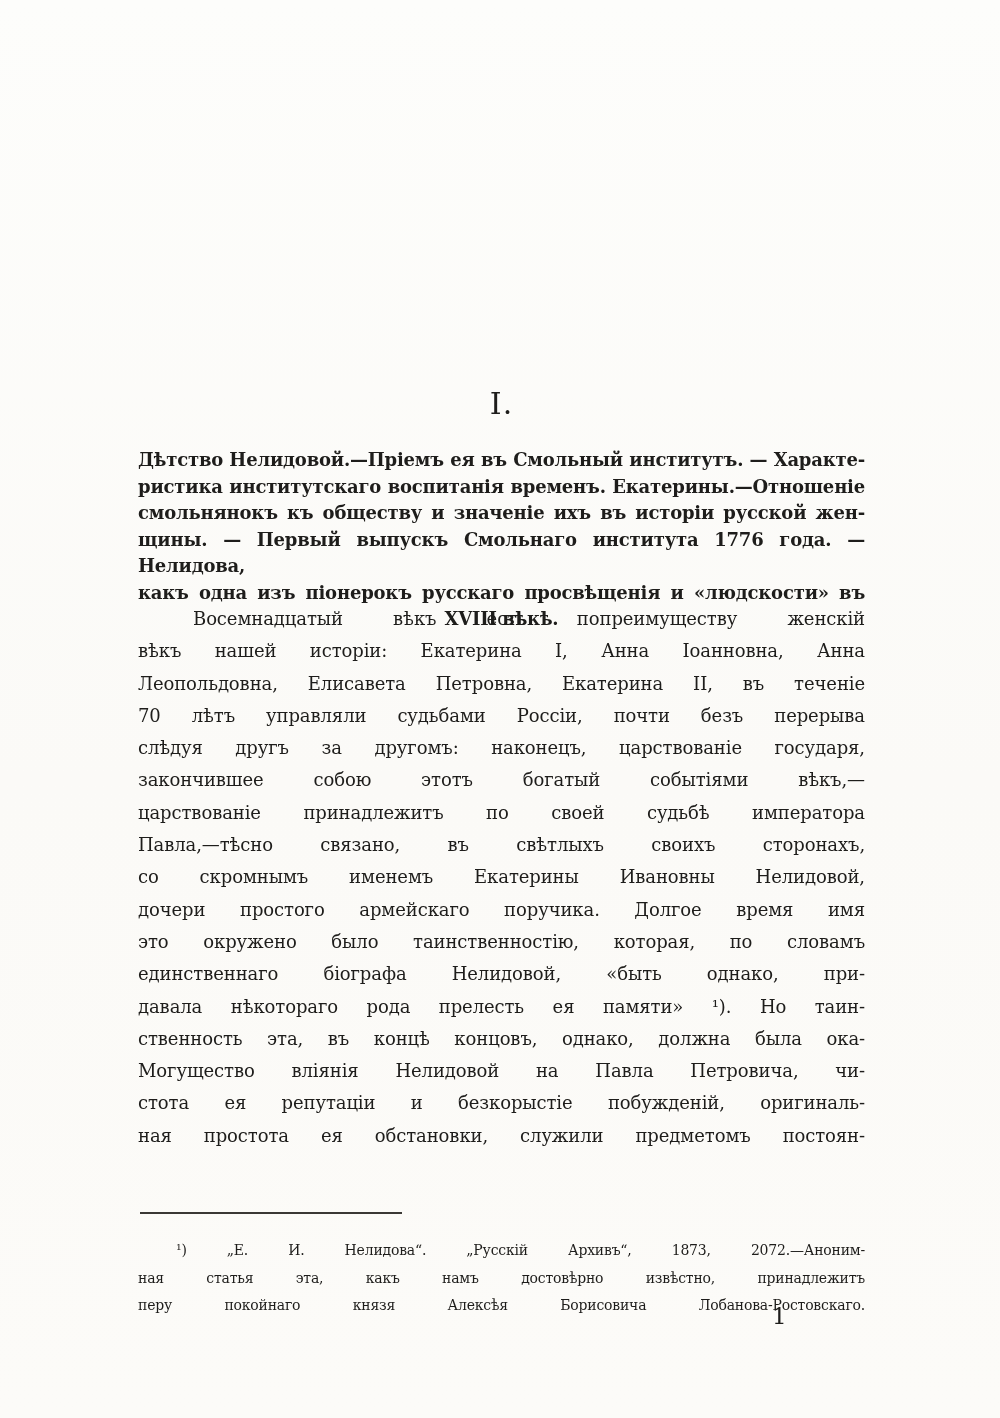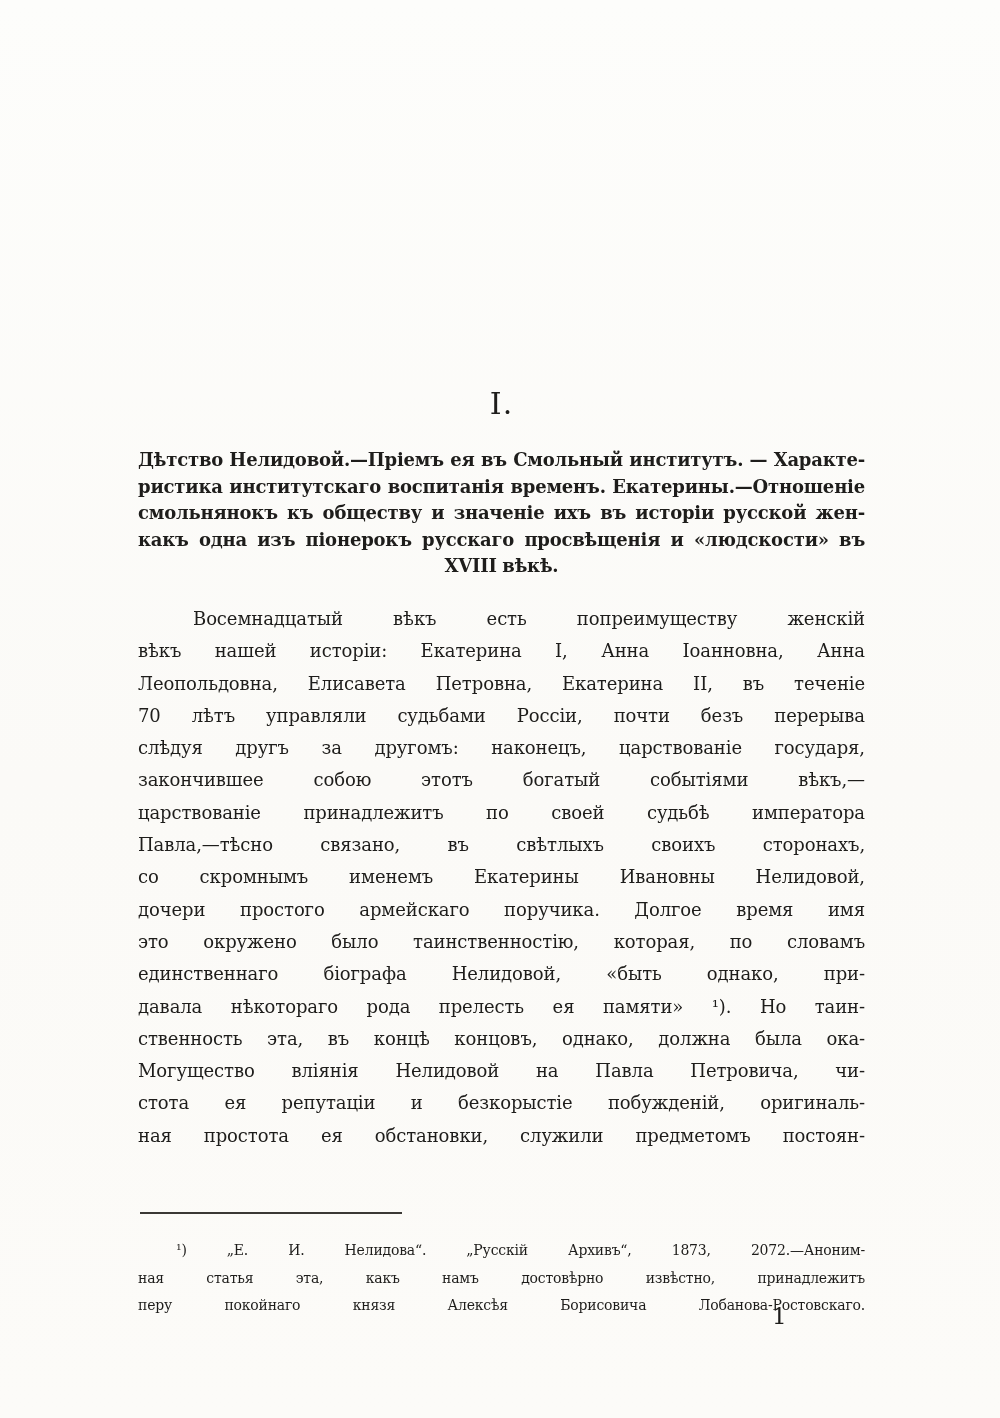--- a/index.html
+++ b/index.html
@@ -80,20 +80,21 @@
 <body>
 
 <div class="page">
 
   <div class="column chapter-numeral">I.</div>
 
   <div class="column synopsis">
     <div class="jline">Дѣтство Нелидовой.—Пріемъ ея въ Смольный институтъ. — Характе-</div>
     <div class="jline">ристика институтскаго воспитанія временъ. Екатерины.—Отношеніе</div>
     <div class="jline">смольнянокъ къ обществу и значеніе ихъ въ исторіи русской жен-</div>
+    <div class="jline">щины. — Первый выпускъ Смольнаго института 1776 года. —Нелидова,</div>
     <div class="jline">какъ одна изъ піонерокъ русскаго просвѣщенія и «людскости» въ</div>
     <div class="cline">XVIII вѣкѣ.</div>
   </div>
 
   <div class="column body-text">
     <div class="jline indent-body">Восемнадцатый вѣкъ есть попреимуществу женскій</div>
     <div class="jline">вѣкъ нашей исторіи: Екатерина I, Анна Іоанновна, Анна</div>
     <div class="jline">Леопольдовна, Елисавета Петровна, Екатерина II, въ теченіе</div>
     <div class="jline">70 лѣтъ управляли судьбами Россіи, почти безъ перерыва</div>
     <div class="jline">слѣдуя другъ за другомъ: наконецъ, царствованіе государя,</div>

